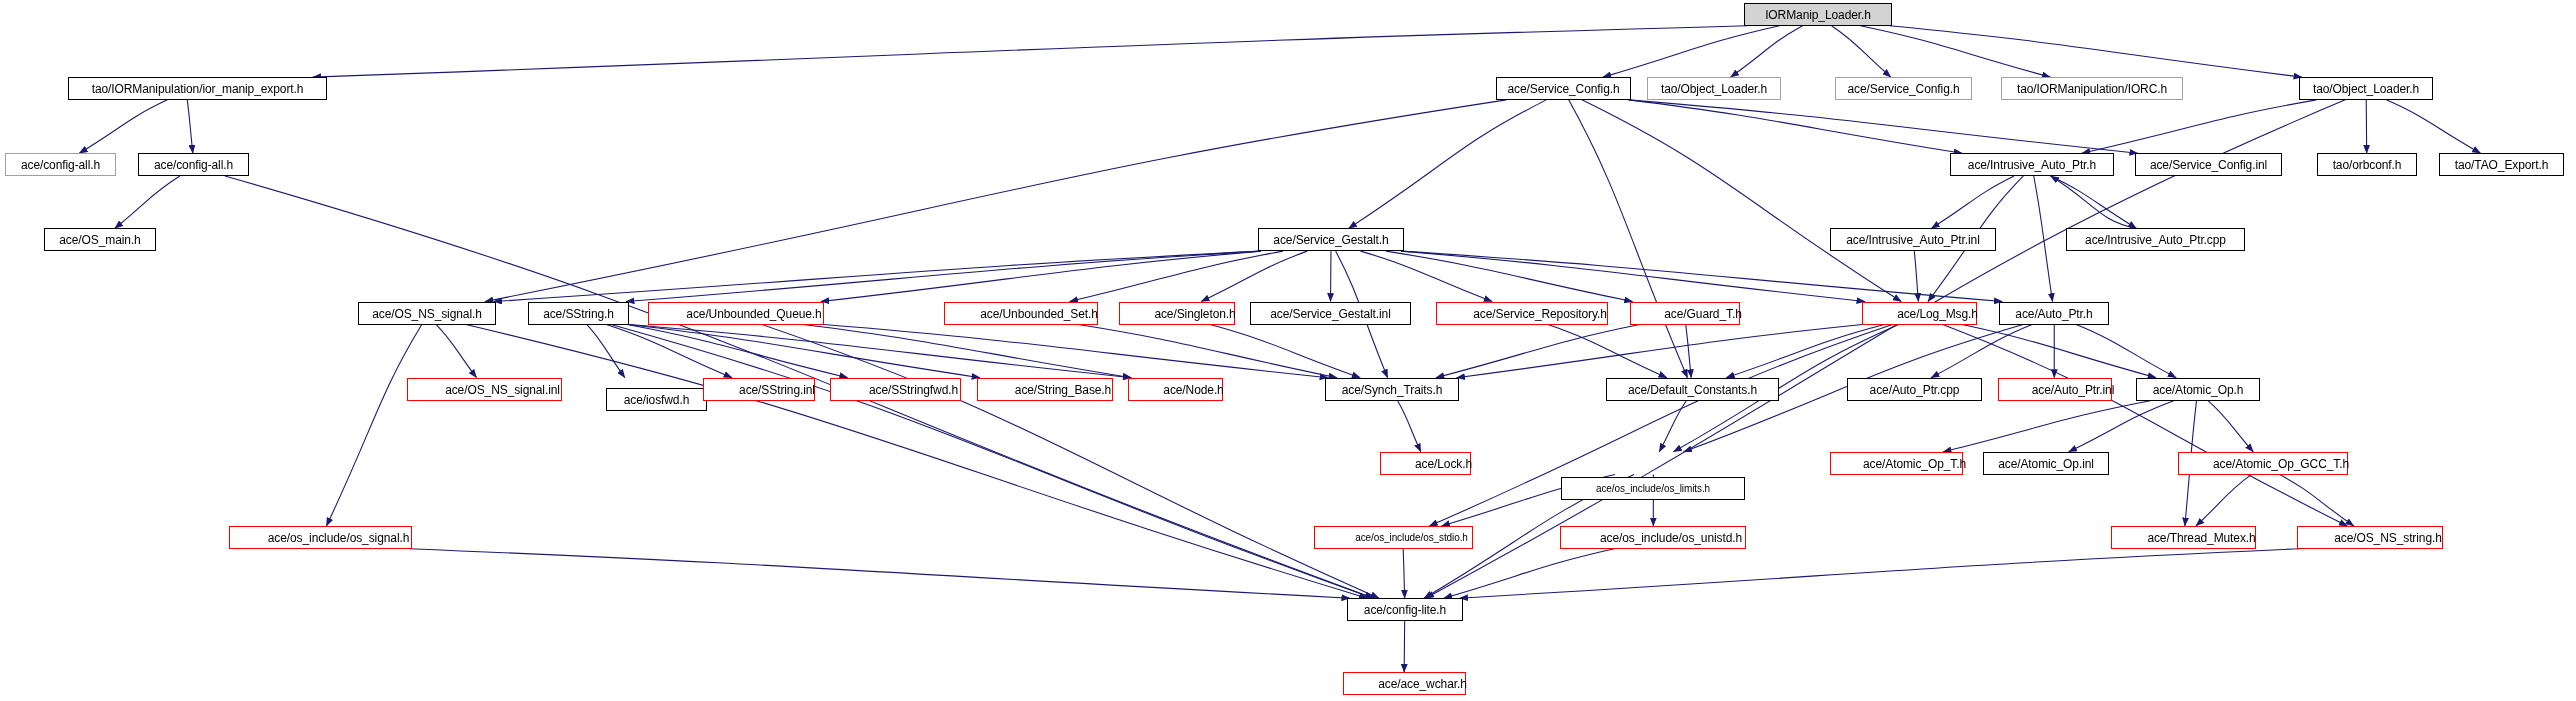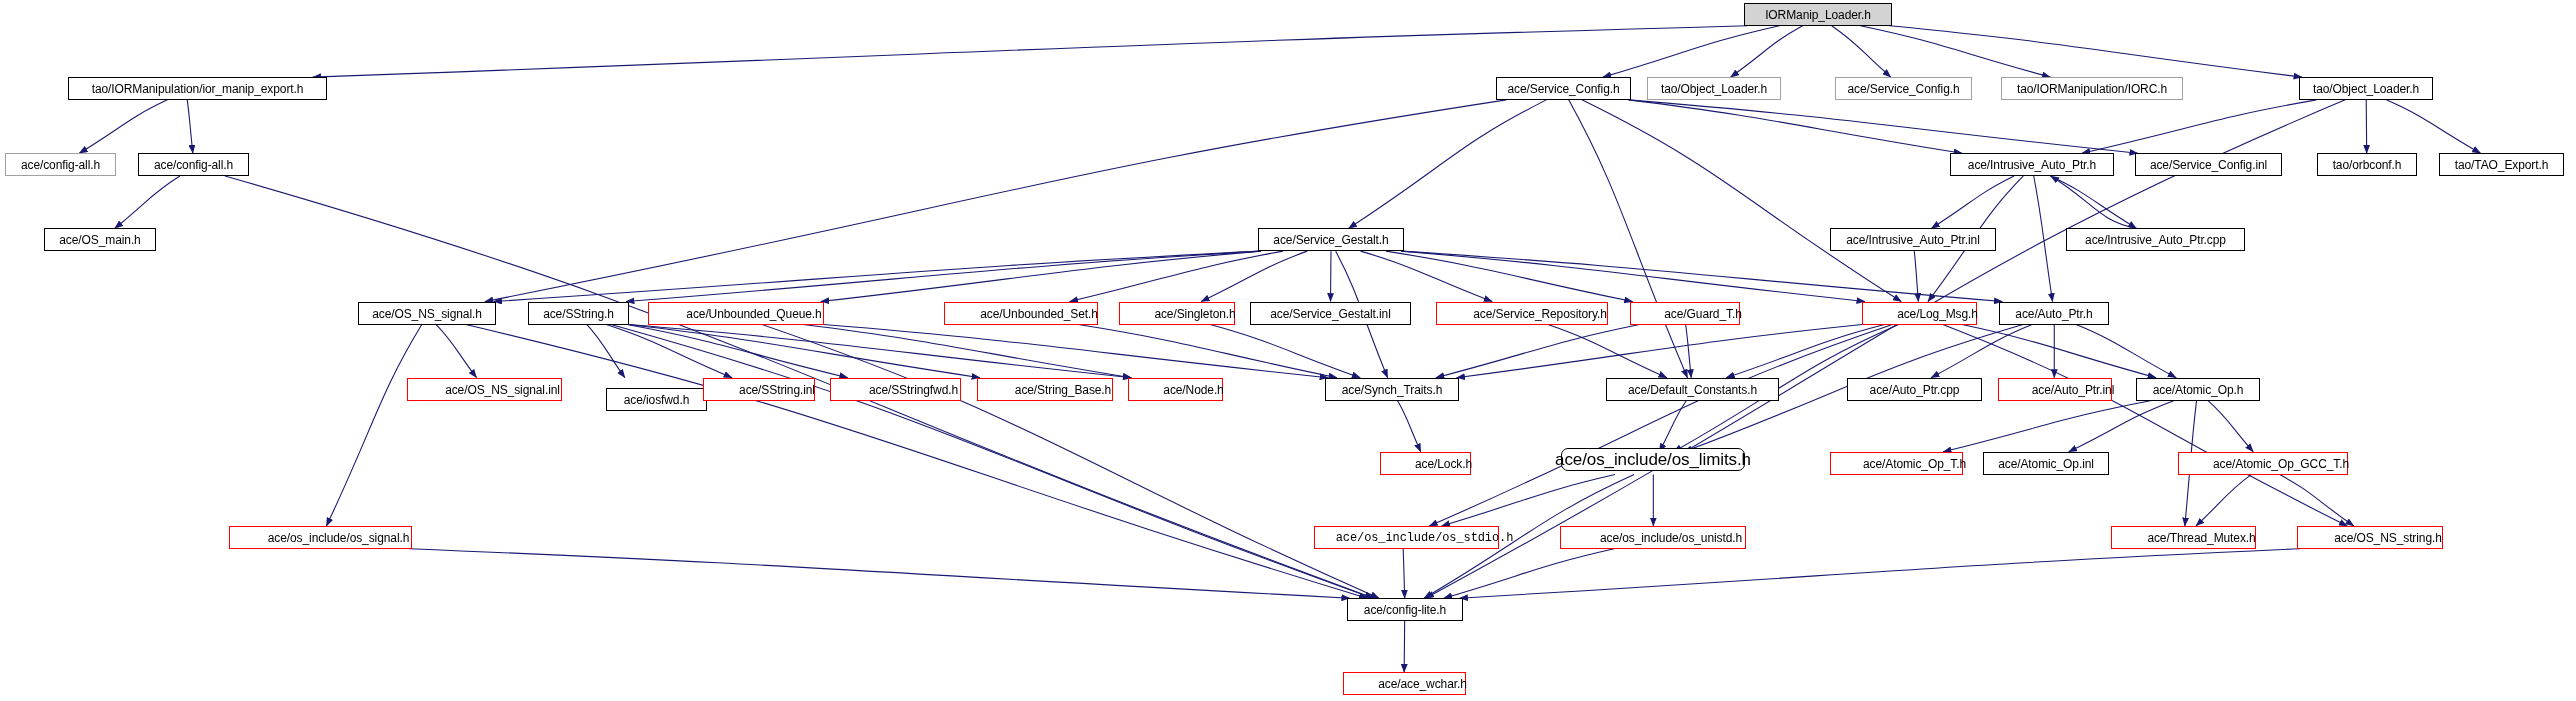--- a/index.html
+++ b/index.html
@@ -236,36 +236,36 @@
       </div>
       <div class="node red" style="left: 1998px; top: 378px; width: 114px; height: 23px; font-size: 12px;">
         <span class="lbl">ace/Auto_Ptr.inl</span>
       </div>
       <div class="node " style="left: 2136px; top: 378px; width: 124px; height: 23px; font-size: 12px;">
         <span class="lbl">ace/Atomic_Op.h</span>
       </div>
       <div class="node red" style="left: 1380px; top: 452px; width: 91px; height: 23px; font-size: 12px;">
         <span class="lbl">ace/Lock.h</span>
       </div>
-      <div class="node " style="left: 1561px; top: 448px; width: 184px; height: 23px; font-size: 17px; border-radius: 7px;">
+      <div class="node " style="left: 1561px; top: 477px; width: 184px; height: 23px; font-size: 10px;">
         <span class="lbl">ace/os_include/os_limits.h</span>
       </div>
       <div class="node red" style="left: 1830px; top: 452px; width: 133px; height: 23px; font-size: 12px;">
         <span class="lbl">ace/Atomic_Op_T.h</span>
       </div>
       <div class="node " style="left: 1983px; top: 452px; width: 126px; height: 23px; font-size: 12px;">
         <span class="lbl">ace/Atomic_Op.inl</span>
       </div>
       <div class="node red" style="left: 2178px; top: 452px; width: 170px; height: 23px; font-size: 12px;">
         <span class="lbl">ace/Atomic_Op_GCC_T.h</span>
       </div>
       <div class="node red" style="left: 229px; top: 526px; width: 183px; height: 23px; font-size: 12px;">
         <span class="lbl">ace/os_include/os_signal.h</span>
       </div>
-      <div class="node red" style="left: 1314px; top: 526px; width: 185px; height: 23px; font-size: 12px; font-family: Liberation Mono, monospace;">
+      <div class="node red" style="left: 1314px; top: 526px; width: 159px; height: 23px; font-size: 10px;">
         <span class="lbl">ace/os_include/os_stdio.h</span>
       </div>
       <div class="node red" style="left: 1560px; top: 526px; width: 186px; height: 23px; font-size: 12px;">
         <span class="lbl">ace/os_include/os_unistd.h</span>
       </div>
       <div class="node red" style="left: 2111px; top: 526px; width: 145px; height: 23px; font-size: 12px;">
         <span class="lbl">ace/Thread_Mutex.h</span>
       </div>
       <div class="node red" style="left: 2297px; top: 526px; width: 146px; height: 23px; font-size: 12px;">
         <span class="lbl">ace/OS_NS_string.h</span>

